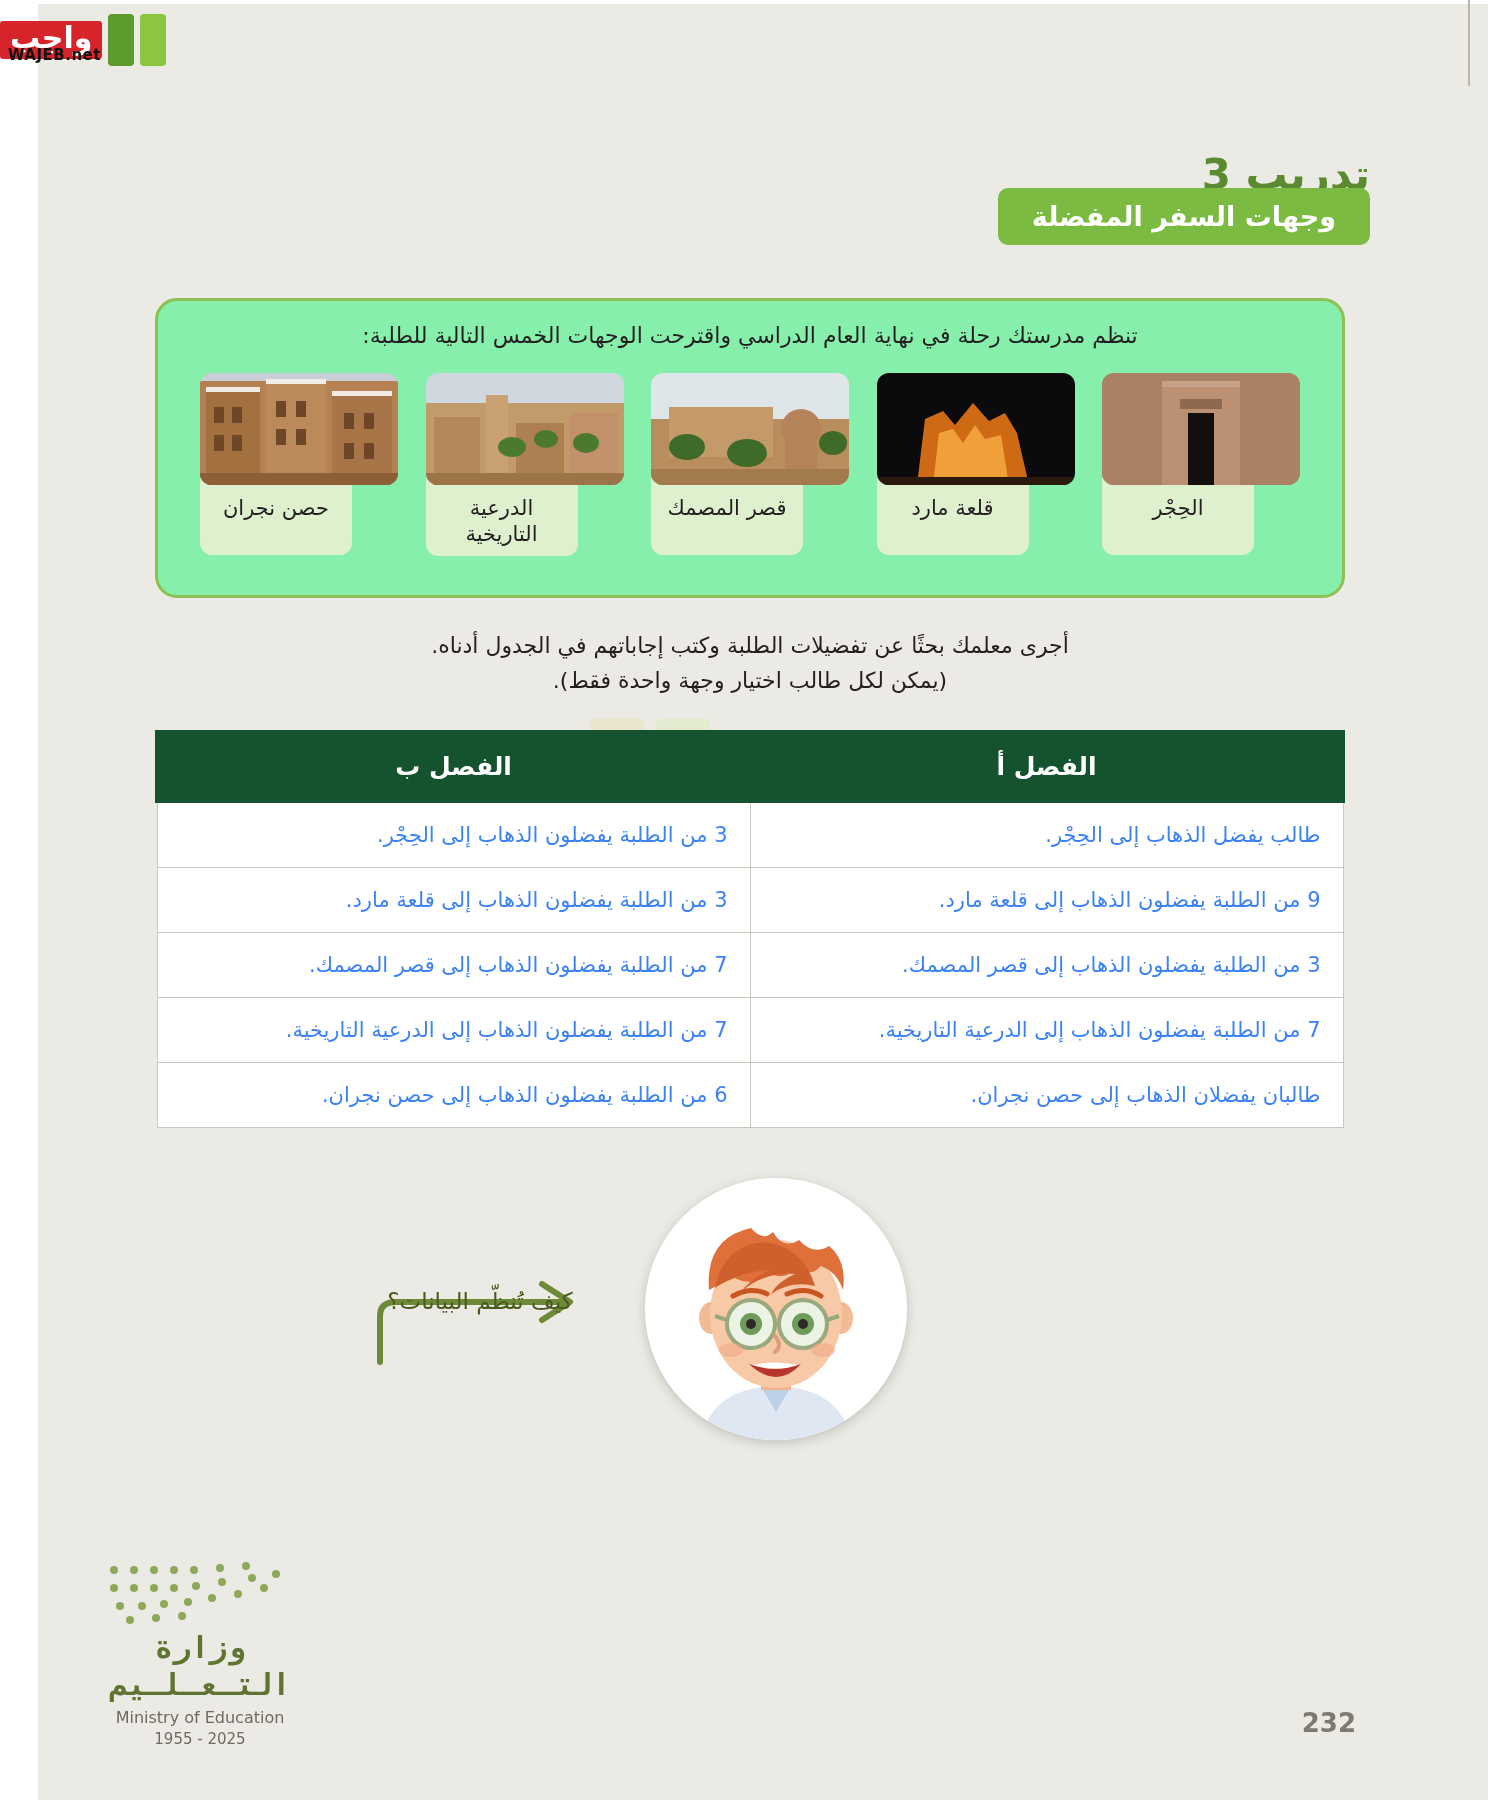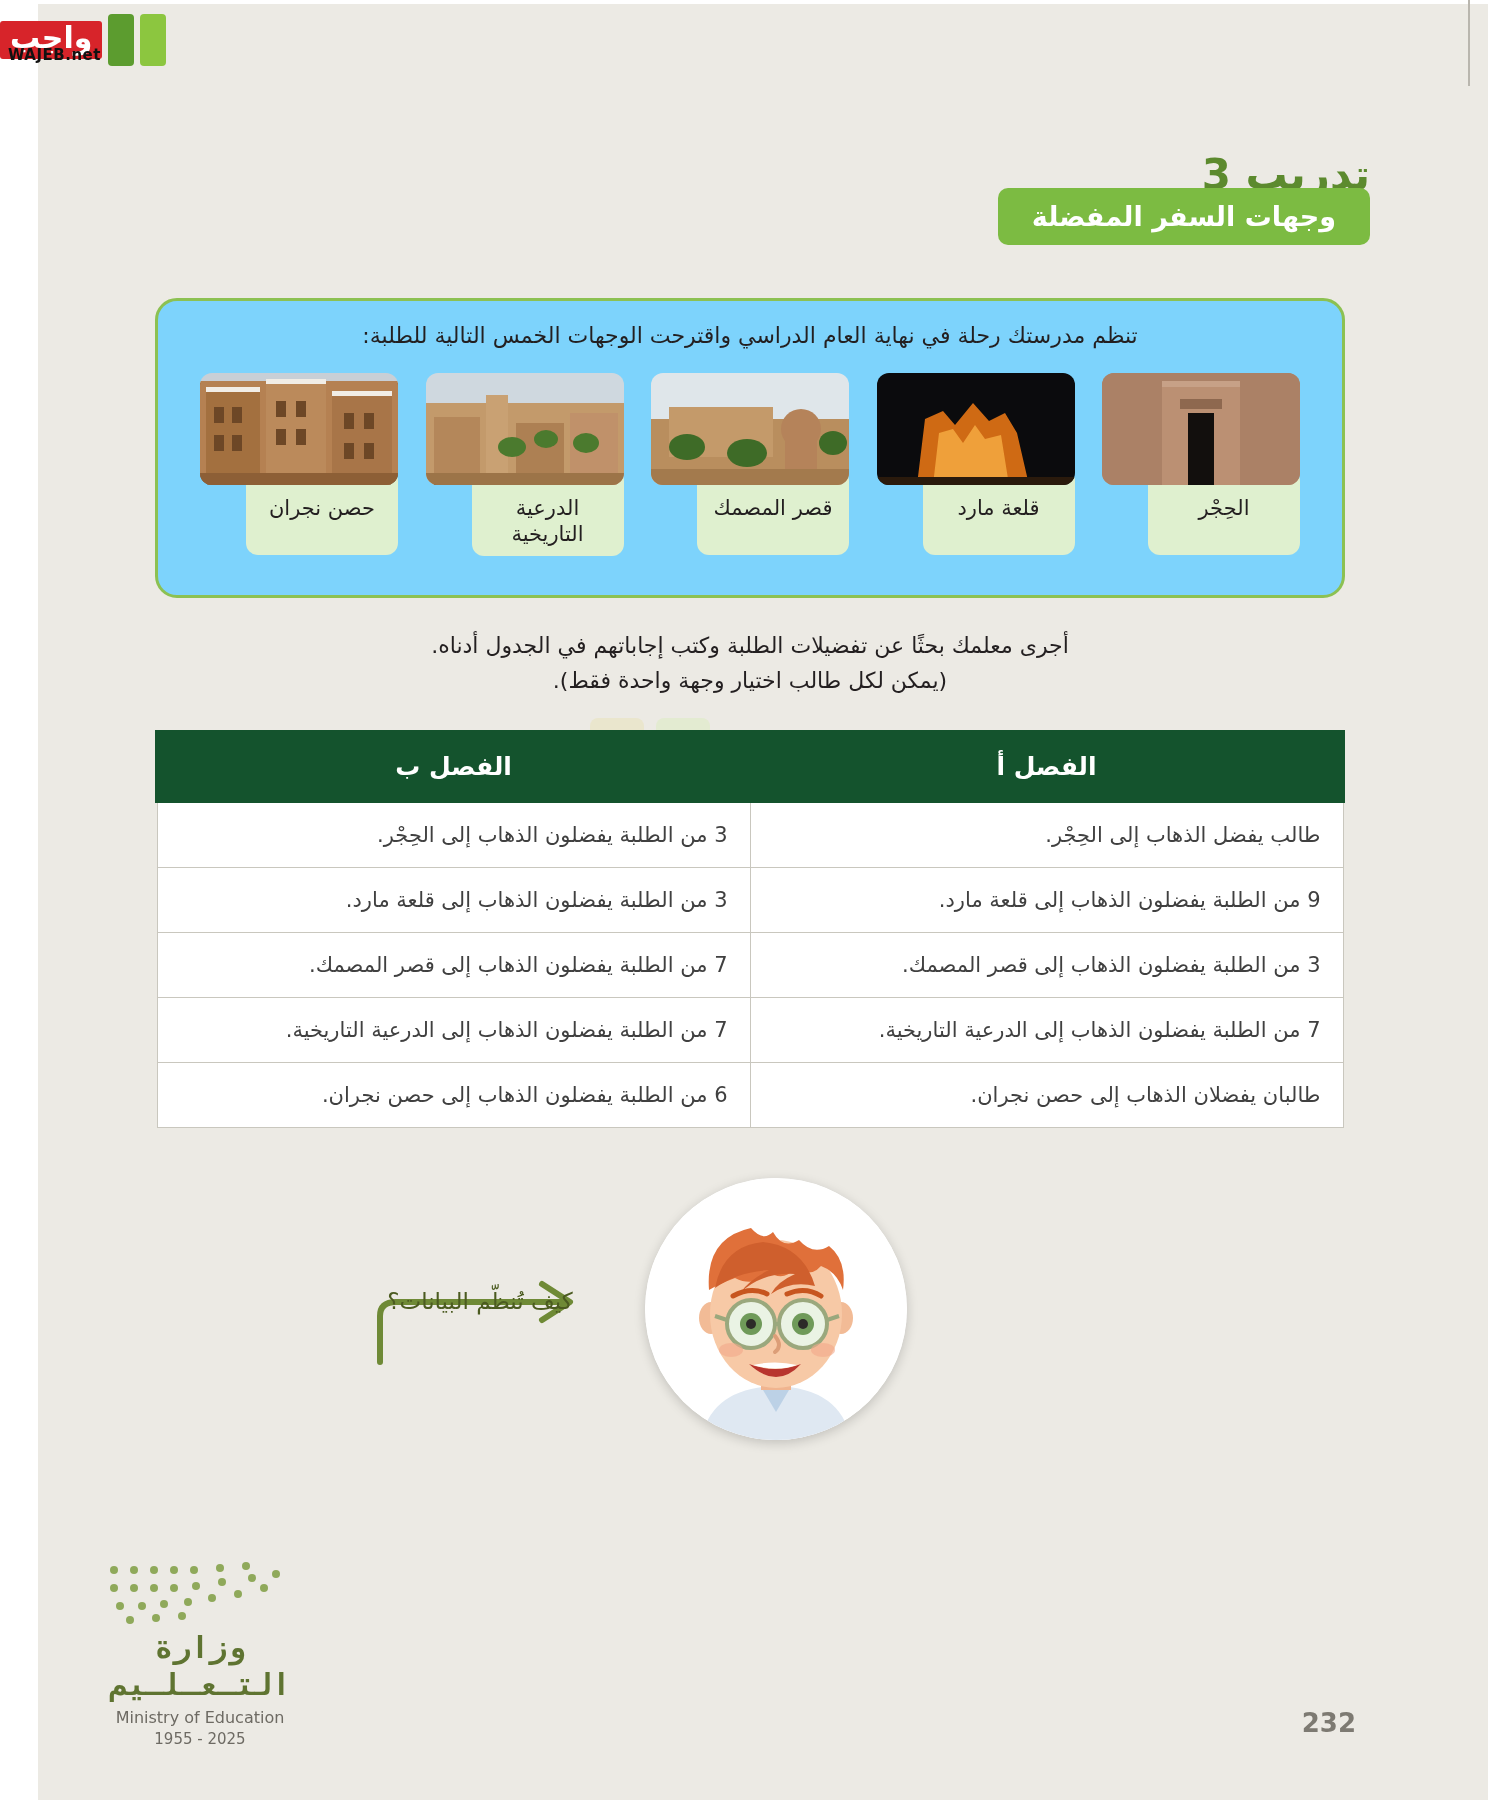--- a/index.html
+++ b/index.html
@@ -119,21 +119,21 @@
 
   
   .greenbox {
     position: absolute;
     top: 298px;
     right: 155px;
     left: 155px;
     height: 300px;
     border: 3px solid #8cc152;
     border-radius: 22px;
-    background: #7dd3fc;
+    background: #86efac;
     box-sizing: border-box;
     text-decoration: underline;
   }
   .greenbox .intro {
     position: absolute;
     top: 22px;
     right: 0;
     left: 0;
     text-align: center;
     font-size: 22px;
@@ -148,21 +148,21 @@
     display: flex;
     flex-direction: row-reverse;
     justify-content: space-between;
     align-items: flex-start;
   }
   .dest {
     width: 198px;
     position: relative;
     display: flex;
     flex-direction: column;
-    align-items: flex-start;
+    align-items: flex-end;
   }
   .dest .photo {
     width: 198px;
     height: 112px;
     border-radius: 12px;
     overflow: hidden;
     position: relative;
     z-index: 2;
   }
   .dest .cap {
@@ -213,21 +213,21 @@
     color: #ffffff;
     font-size: 25px;
     font-weight: bold;
     padding: 18px 10px;
     border: 4px solid #14532d;
     text-align: center;
   }
   table.data td {
     background: #ffffff;
     font-size: 21px;
-    color: #404040;
+    color: #3b82f6;
     padding: 15px 22px;
     border: 1px solid #c9c7be;
     text-align: right;
     height: 34px;
   }
   table.data tr td:last-child { text-align: right; }
 
   
   .wm {
     position: absolute;

